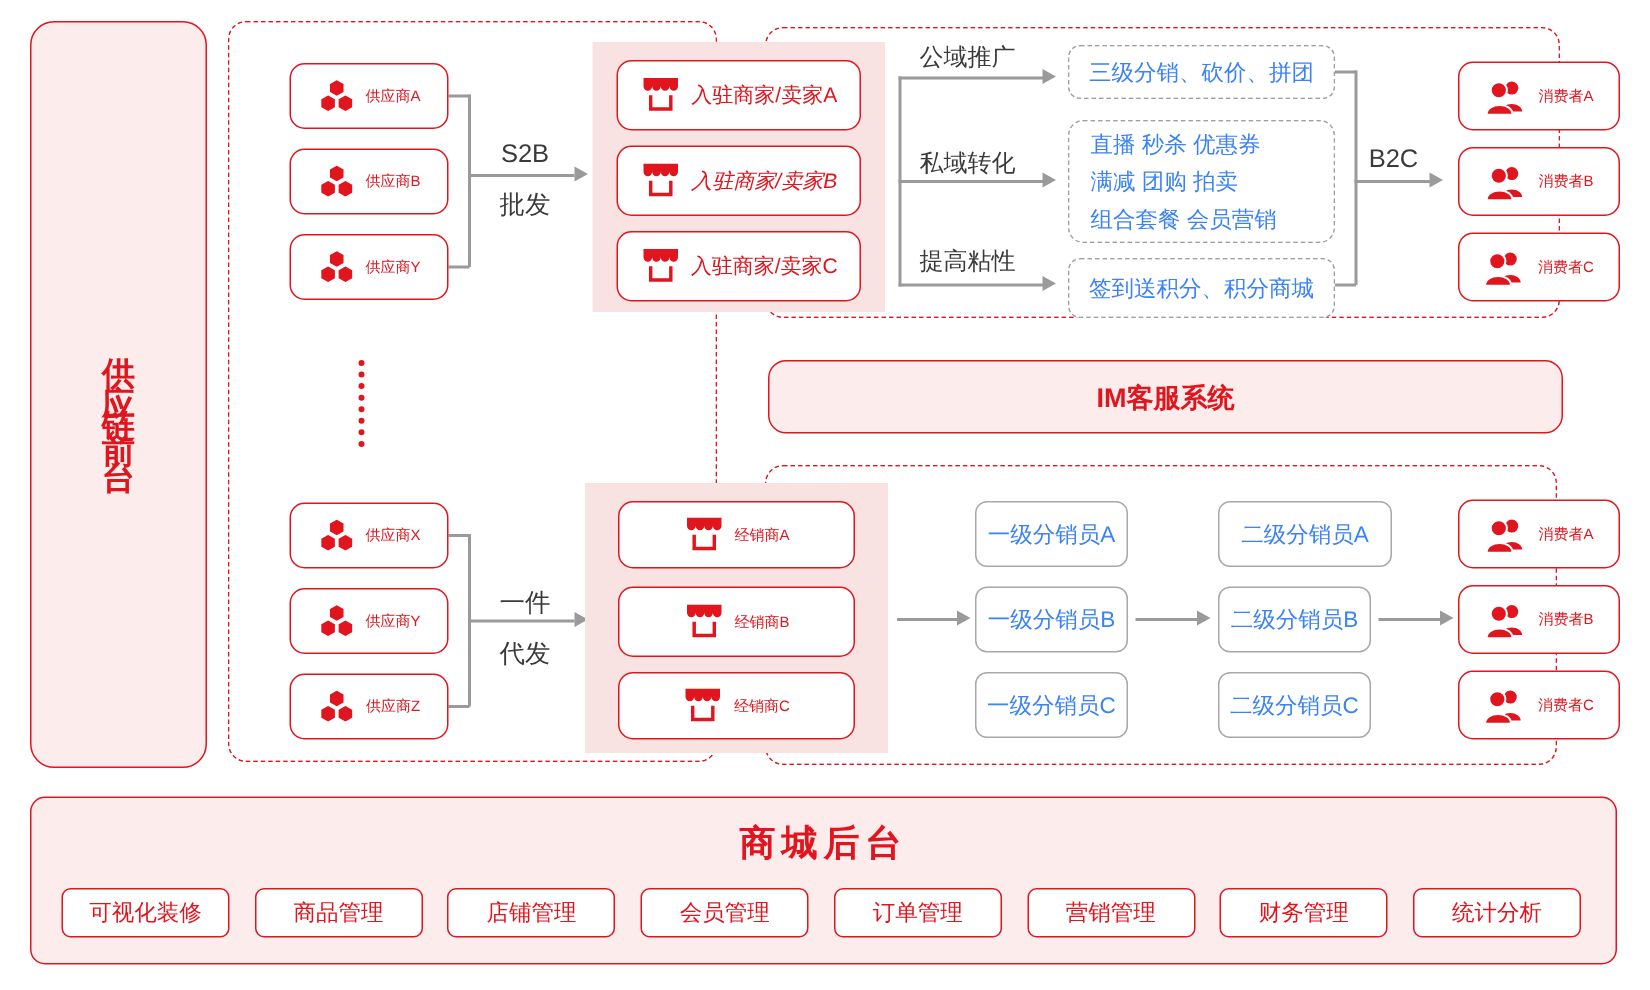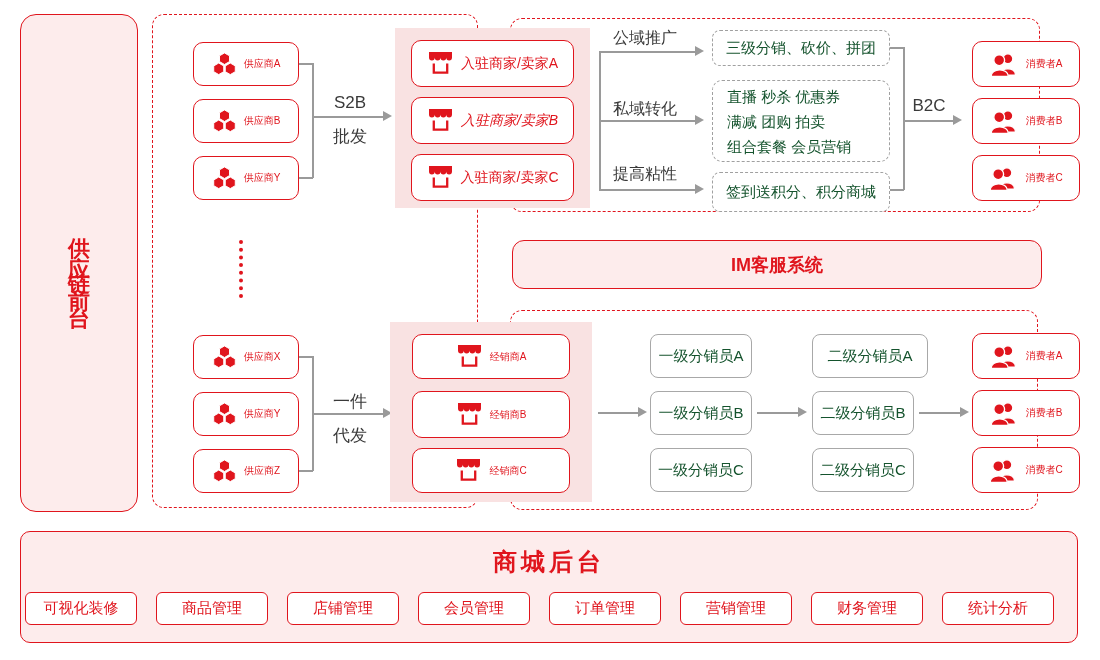--- a/index.html
+++ b/index.html
@@ -16,21 +16,21 @@
 
   .dashed-rect{position:absolute;border:1.5px dashed var(--red);border-radius:12px;z-index:1;}
   .pink-panel{position:absolute;background:var(--pinkdeep);z-index:2;}
 
   .rbox{position:absolute;display:flex;align-items:center;justify-content:center;gap:7px;
         background:#fff;border:1.5px solid var(--red);border-radius:10px;
         color:var(--red);font-size:10px;font-weight:500;z-index:3;white-space:nowrap;}
   .rbox .lbl{color:var(--red);}
   .gbox{position:absolute;display:flex;align-items:center;justify-content:center;
         background:#fff;border:1px solid var(--grayb);border-radius:8px;
-        color:#14532d;font-size:15px;z-index:3;white-space:nowrap;}
+        color:#3b82f6;font-size:15px;z-index:3;white-space:nowrap;}
   .gbox-dashed{border-style:dashed;border-color:#a0a0a0;}
   .gbox-multi{flex-direction:column;align-items:flex-start;justify-content:center;
         padding:6px 14px;line-height:25px;border-radius:10px;}
 
   .hline{position:absolute;height:1.5px;background:var(--gray);z-index:2;}
   .vline{position:absolute;width:1.5px;background:var(--gray);z-index:2;}
   .arrow-r{position:absolute;width:0;height:0;border-left:9px solid var(--gray);
         border-top:5.5px solid transparent;border-bottom:5.5px solid transparent;z-index:2;}
   .flow-label{position:absolute;color:var(--dark);font-size:16px;z-index:2;text-align:center;white-space:nowrap;}
   .flow-label.big{font-size:17px;}
@@ -42,21 +42,21 @@
 
   .im-bar{position:absolute;left:512px;top:240px;width:530px;height:49px;background:var(--pink);
         border:1.5px solid var(--red);border-radius:12px;display:flex;align-items:center;justify-content:center;
         color:var(--red);font-size:18px;font-weight:bold;z-index:3;}
 
   .dots{position:absolute;left:239px;top:240px;height:58px;width:0;border-left:4px dotted var(--red);z-index:2;}
 
   .backend{position:absolute;left:20px;top:531px;width:1058px;height:112px;background:var(--pink);
         border:1.5px solid var(--red);border-radius:10px;z-index:3;}
   .backend-title{text-align:center;margin-top:14px;font-size:24px;font-weight:bold;color:var(--red);letter-spacing:4px;}
-  .modules{position:absolute;left:4px;right:23px;top:60px;display:flex;justify-content:space-between;}
+  .modules{position:absolute;left:20px;right:23px;top:60px;display:flex;justify-content:space-between;}
   .module-btn{width:112px;height:33px;background:#fff;border:1.5px solid var(--red);border-radius:6px;
         display:flex;align-items:center;justify-content:center;color:var(--red);font-size:15px;white-space:nowrap;}
 
   .icon{display:inline-flex;flex:none;color:var(--red);}
 </style>
 </head>
 <body>
 
 <div class="stage">
 

